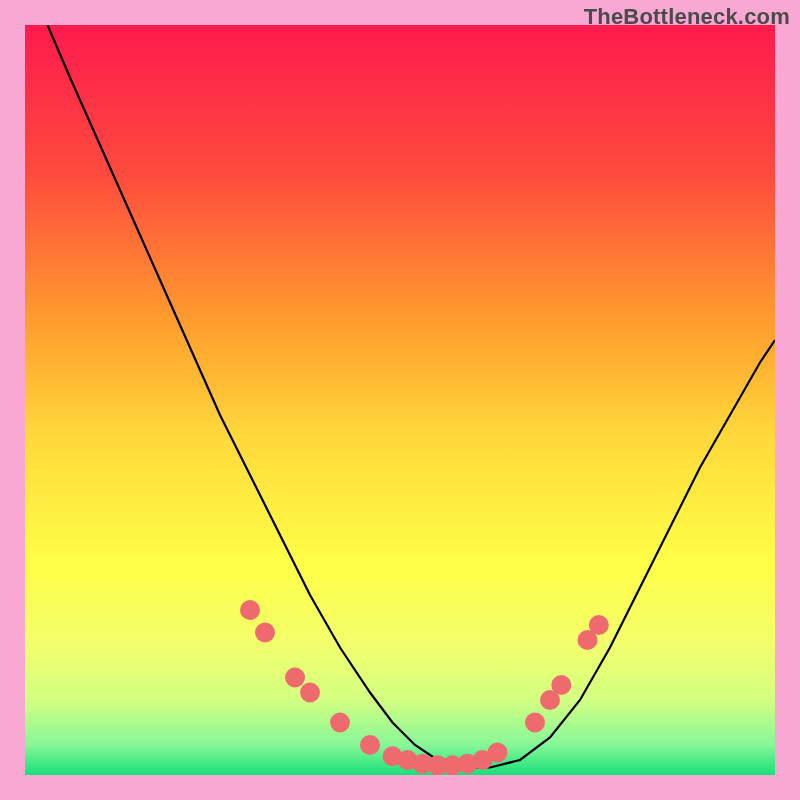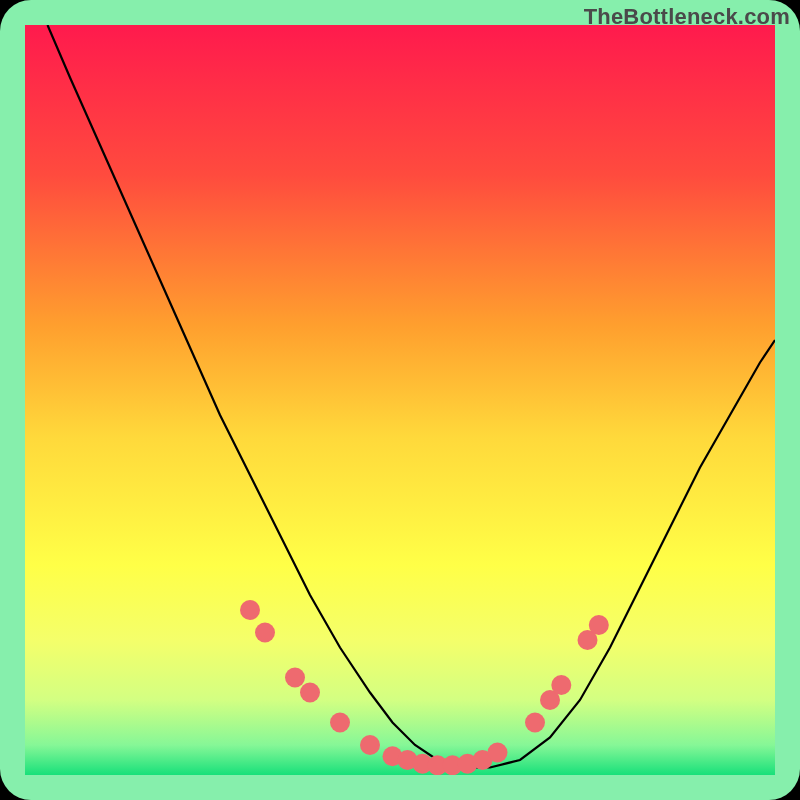--- a/index.html
+++ b/index.html
@@ -7,23 +7,22 @@
     padding: 0;
     background: #000;
     width: 800px;
     height: 800px;
     overflow: hidden;
     font-family: Arial, Helvetica, sans-serif;
   }
   .outer {
     width: 800px;
     height: 800px;
-    background: #86efac;
+    background: #f9a8d4;
     position: relative;
-    border-radius: 31px;
   }
   .watermark {
     position: absolute;
     top: 4px;
     right: 10px;
     color: #4a4a4a;
     font-size: 22px;
     font-weight: 600;
     letter-spacing: 0.2px;
     z-index: 3;

